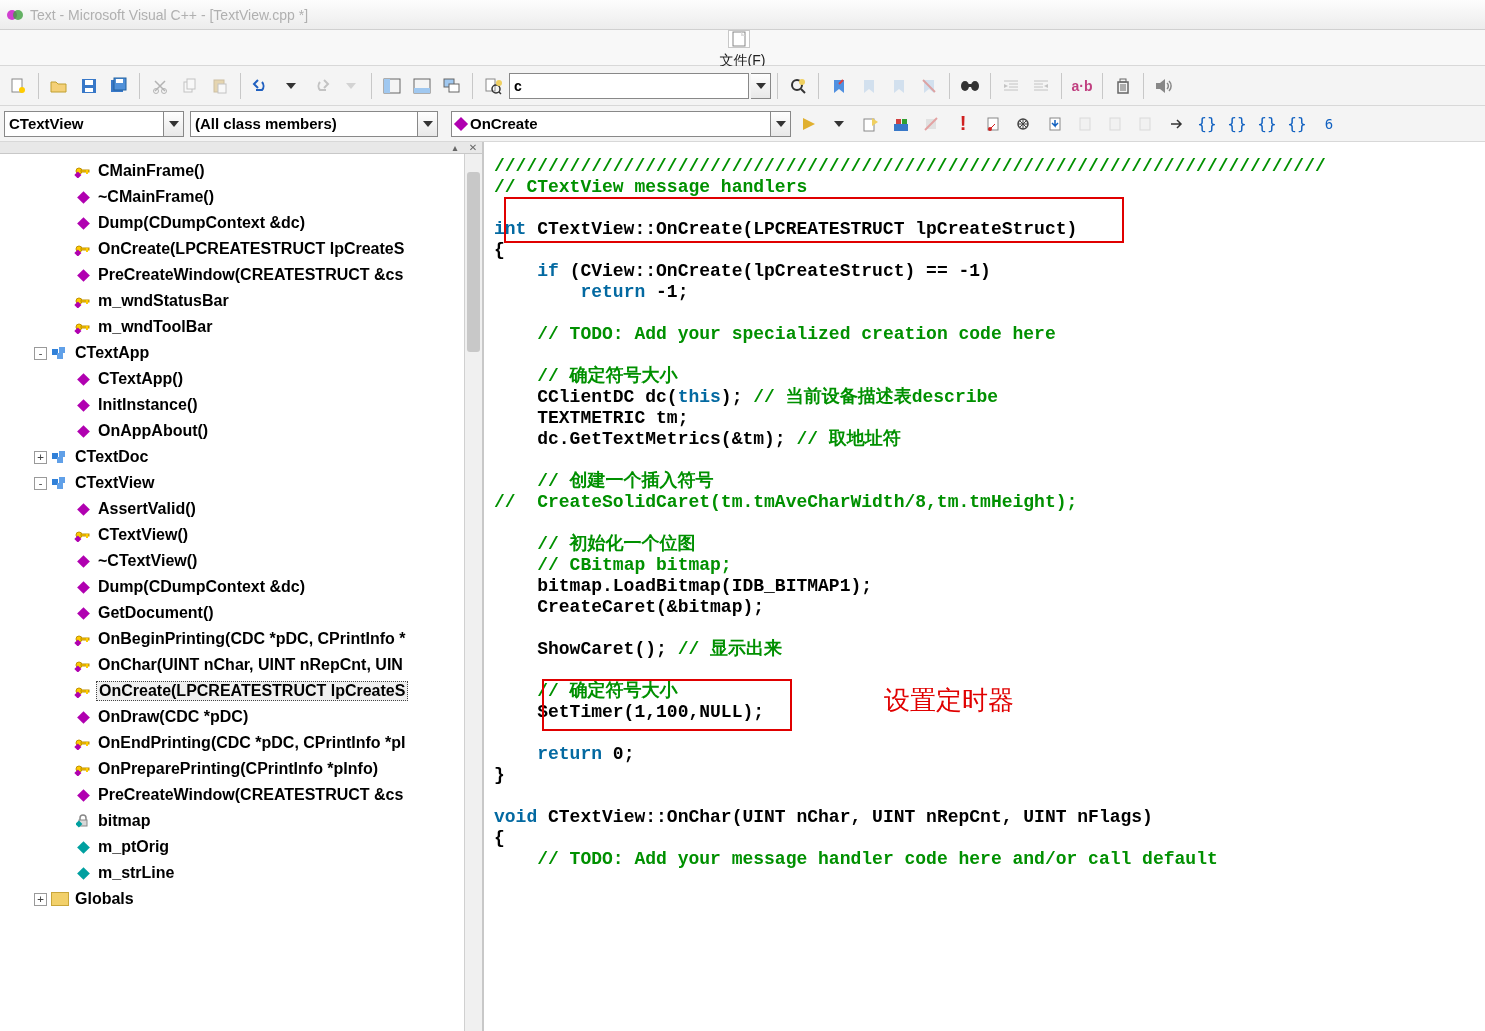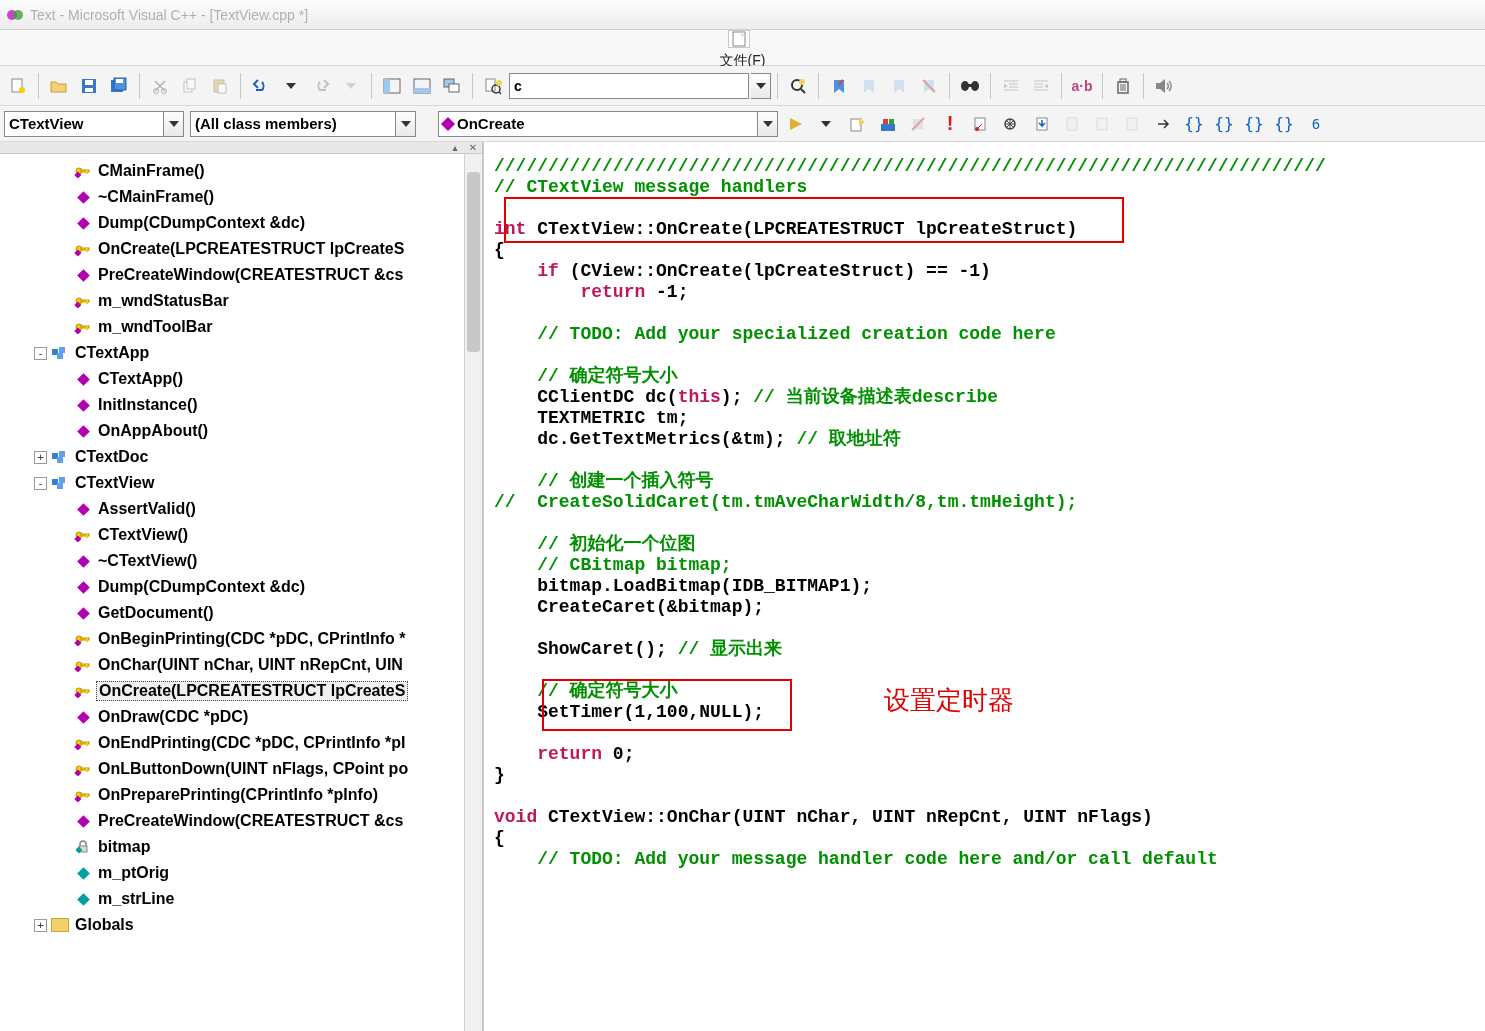--- a/index.html
+++ b/index.html
@@ -240,21 +240,21 @@
   line-height: 21px;
   color: #000;
   position: relative;
 }
 .editor pre {
   font-family: inherit;
   margin: 0;
   padding: 0 10px;
 }
 .c-comment { color: #009000; }
-.c-keyword { color: #be185d; }
+.c-keyword { color: #0369a1; }
 .red-box {
   border: 2px solid #e00000;
   position: absolute;
 }
 .annotation {
   position: absolute;
   color: #e00000;
   font-family: "Microsoft YaHei", sans-serif;
   font-size: 26px;
   font-weight: 500;
@@ -473,26 +473,26 @@
 </div>
 
 <div class="toolbar2">
   <div class="combo">
     <span class="combo-box" style="width:160px">CTextView</span>
     <span class="arrow">
         <span class="caret-down"></span>
       </span>
   </div>
   <div class="combo" style="margin-left:4px">
-    <span class="combo-box" style="width:206px">(All class members)</span>
+    <span class="combo-box" style="width:228px">(All class members)</span>
     <span class="arrow">
         <span class="caret-down"></span>
       </span>
   </div>
-  <div class="combo" style="margin-left:20px">
+  <div class="combo" style="margin-left:11px">
     <span class="combo-box" style="width:320px">
         <span class="diamond magenta"></span>
         <span>OnCreate</span>
       </span>
     <span class="arrow">
         <span class="caret-down"></span>
       </span>
   </div>
   <span class="tb-btn" style="margin-left:2px">
       <svg width="16" height="16">
@@ -895,36 +895,20 @@
               <span class="indent"></span>
               <span class="node-icon">
                 <svg width="18" height="14">
                   <circle cx="5" cy="7" r="3" fill="#ffcc00" stroke="#c09000"></circle>
                   <rect x="7" y="6" width="8" height="2" fill="#ffcc00" stroke="#c09000"></rect>
                   <rect x="12" y="6" width="2" height="4" fill="#ffcc00"></rect>
                   <rect x="2" y="10" width="5" height="5" transform="rotate(45 6 11)" fill="#b000b0"></rect>
                 </svg>
               </span>
               <span class="label">OnEndPrinting(CDC *pDC, CPrintInfo *pI</span>
-            </div>
-          </li>
-          <li>
-            <div class="row">
-              <span class="indent"></span>
-              <span class="indent"></span>
-              <span class="indent"></span>
-              <span class="node-icon">
-                <svg width="18" height="14">
-                  <circle cx="5" cy="7" r="3" fill="#ffcc00" stroke="#c09000"></circle>
-                  <rect x="7" y="6" width="8" height="2" fill="#ffcc00" stroke="#c09000"></rect>
-                  <rect x="12" y="6" width="2" height="4" fill="#ffcc00"></rect>
-                  <rect x="2" y="10" width="5" height="5" transform="rotate(45 6 11)" fill="#b000b0"></rect>
-                </svg>
-              </span>
-              <span class="label">OnLButtonDown(UINT nFlags, CPoint po</span>
             </div>
           </li>
           <li>
             <div class="row">
               <span class="indent"></span>
               <span class="indent"></span>
               <span class="indent"></span>
               <span class="node-icon">
                 <svg width="18" height="14">
                   <circle cx="5" cy="7" r="3" fill="#ffcc00" stroke="#c09000"></circle>

